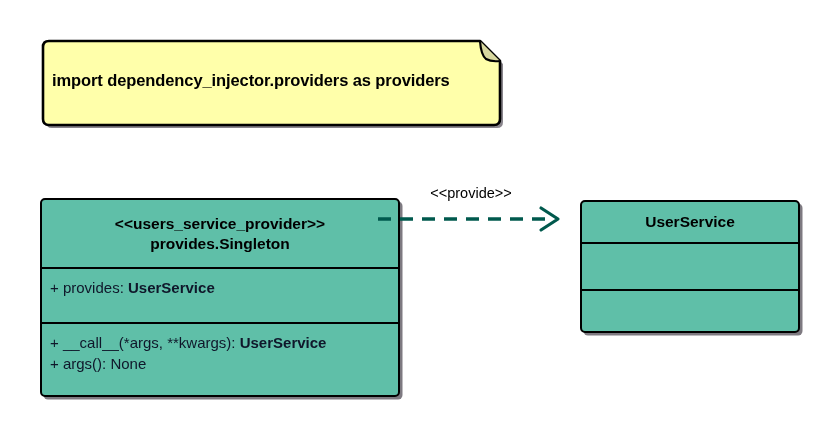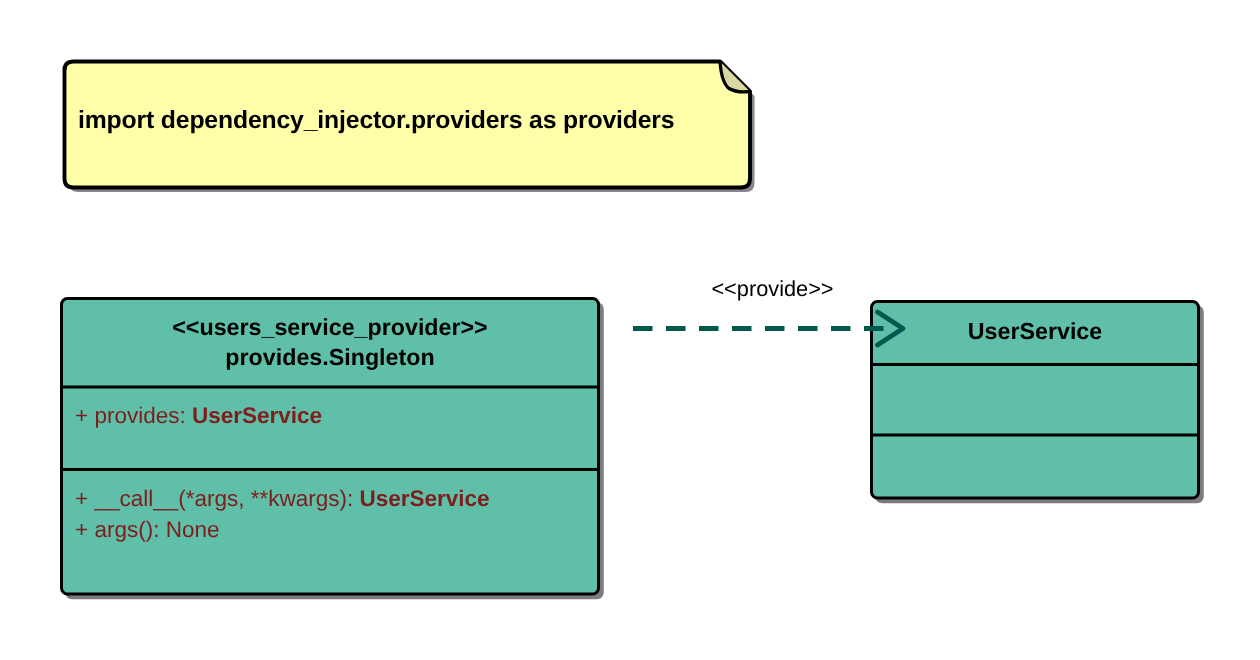--- a/index.html
+++ b/index.html
@@ -75,56 +75,56 @@
     justify-content: center;
     text-align: center;
     font-weight: bold;
     font-size: 15.5px;
     color: #000000;
     line-height: 1.28;
   }
   .cmp-body {
     padding: 9px 8px 6px 8px;
     font-size: 15px;
-    color: #7f1d1d;
+    color: #0f172a;
     line-height: 1.38;
   }
   .member {
     white-space: nowrap;
   }
   .member b {
     font-weight: bold;
   }
 
   
   #provider-class {
     left: 40px;
     top: 198px;
     width: 360px;
     height: 199px;
   }
-  #provider-class .cmp-header { height: 57px; }
+  #provider-class .cmp-header { height: 67px; }
   #provider-class .cmp-attrs  { height: 55px; }
   #provider-class .cmp-ops    { height: 92px; }
 
   
   #service-class {
     left: 580px;
     top: 200px;
     width: 220px;
     height: 133px;
   }
   #service-class .cmp-header { height: 40px; }
   #service-class .cmp-attrs  { height: 47px; }
   #service-class .cmp-ops    { height: 46px; }
 
   
   .connector {
     position: absolute;
-    left: 420px;
+    left: 376px;
     top: 186px;
     width: 190px;
     height: 50px;
   }
   .connector-label {
     position: absolute;
     left: 0px;
     top: -1px;
     width: 190px;
     text-align: center;

